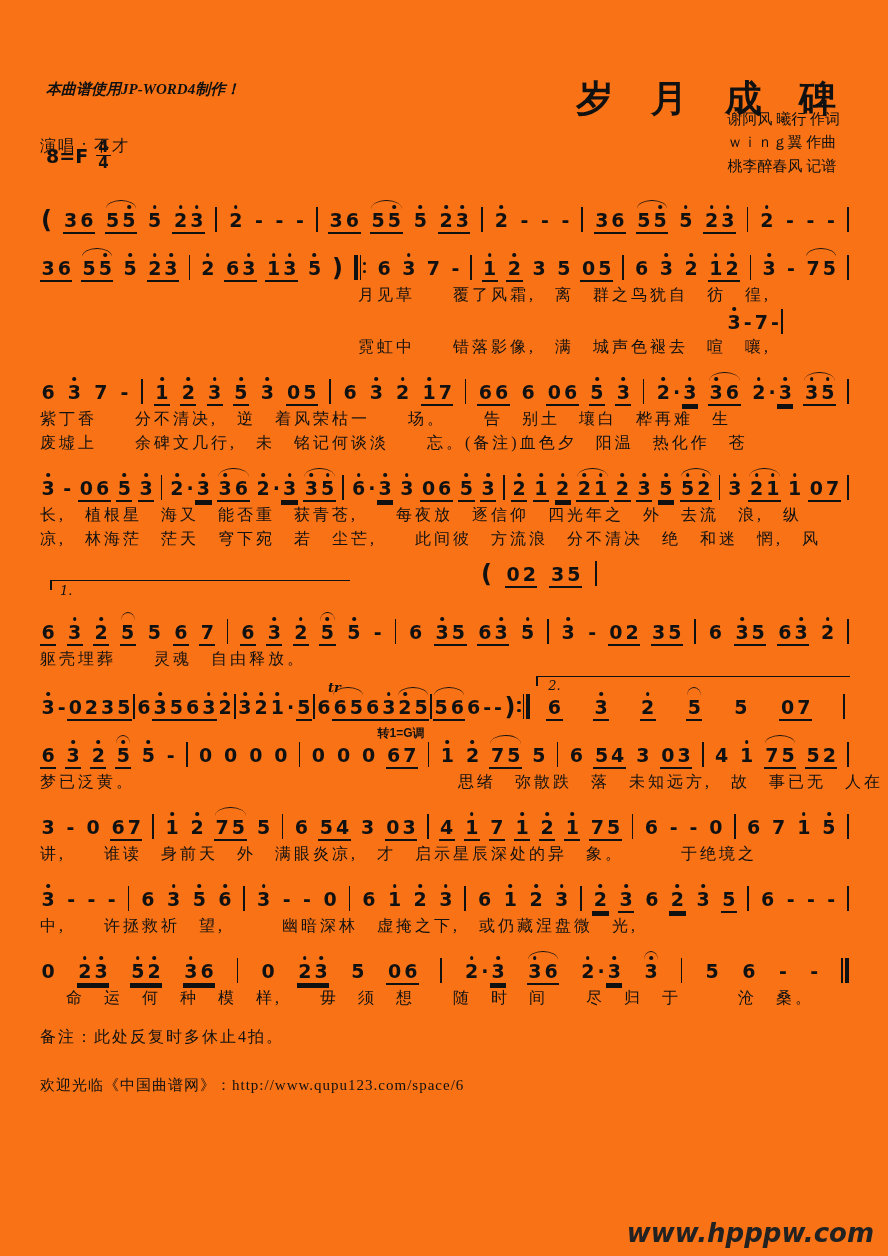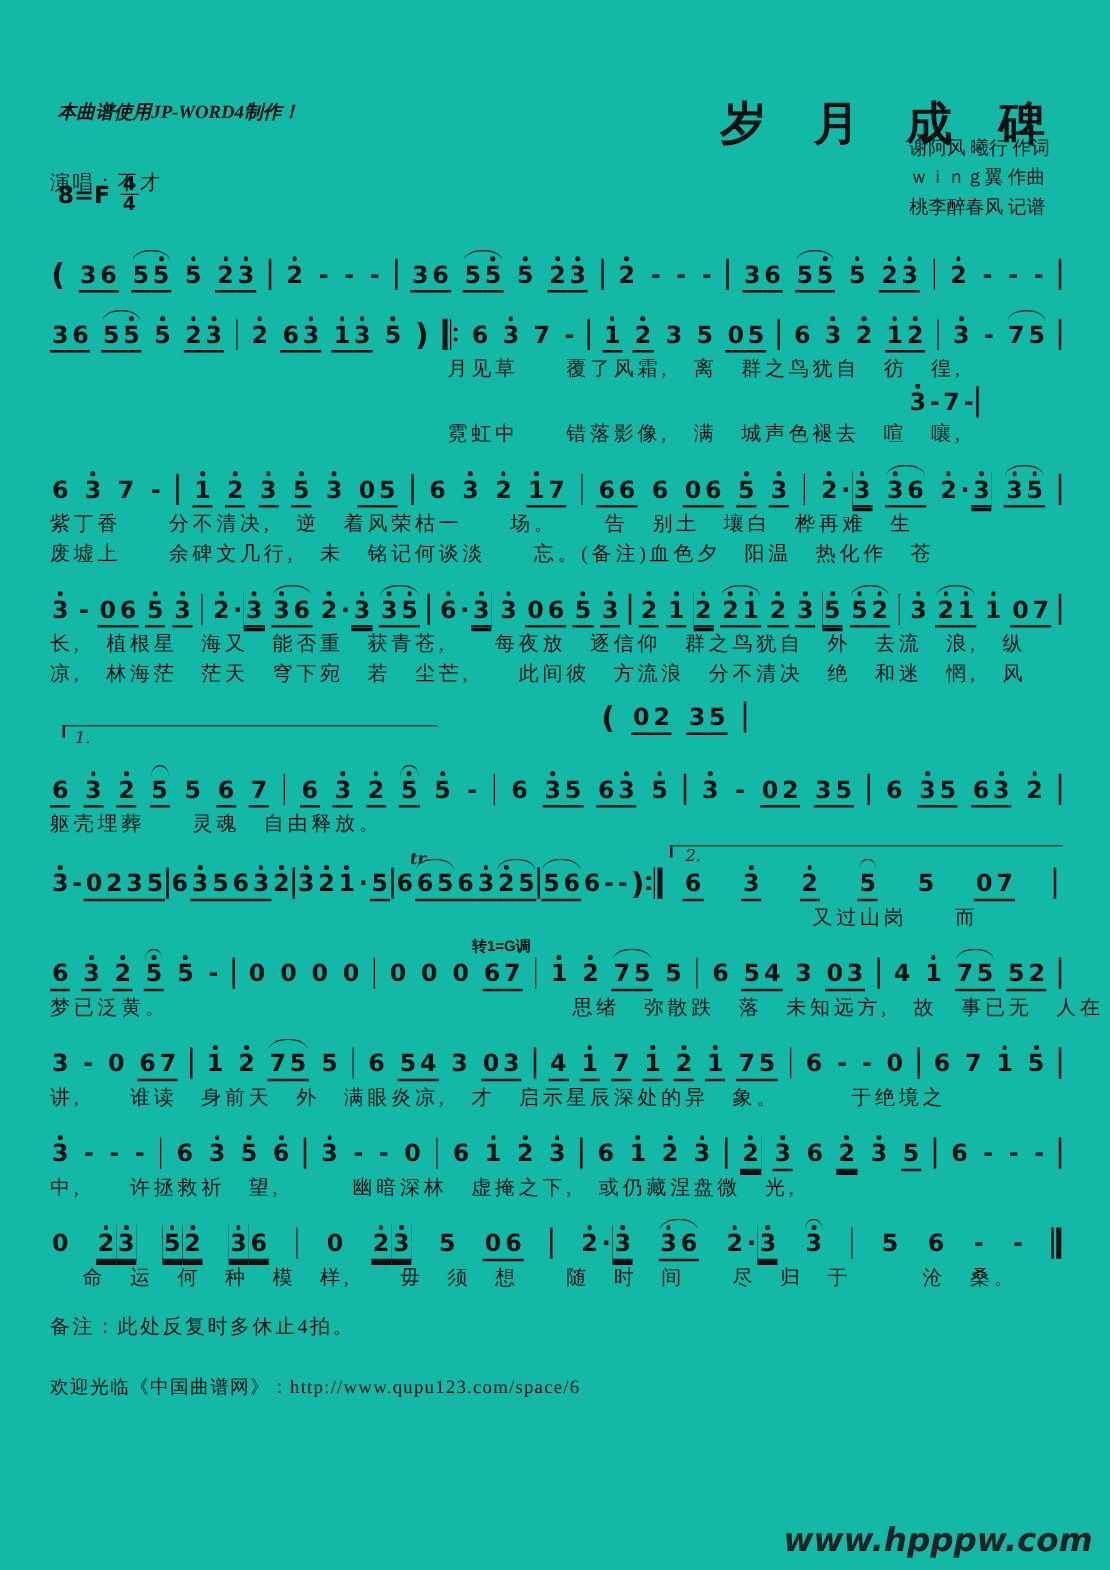--- a/index.html
+++ b/index.html
@@ -1,16 +1,16 @@
 <!DOCTYPE html>
 <html><head>
 <meta charset="utf-8">
 <style>
   html,body{margin:0;padding:0;background:#e8e8e8;}
-  #page{position:relative;width:888px;height:1256px;background:#14b8a6;overflow:hidden;
+  #page{position:relative;width:888px;height:1256px;background:#f97316;overflow:hidden;
         font-family:"Liberation Sans",sans-serif;color:#111;}
   #score{padding:8px 38px 0 40px;}
 
   
   .hdr{position:relative;height:118px;margin-top:66px;}
   .made{position:absolute;left:6px;top:6px;font:italic bold 15px "Liberation Serif",serif;}
   .title{position:absolute;left:0;right:0;top:0;text-align:right;
          font:bold 37px "Liberation Serif","DejaVu Serif",serif;letter-spacing:14px;}
   .singer{position:absolute;left:0;right:0;top:62px;text-align:left;
           font:16px "Liberation Serif",serif;letter-spacing:2px;}
@@ -535,21 +535,21 @@
               <span class="ch">1<i class="da"></i></span>
             </span>
             <span class="tok">
               <span class="ch u1">0</span>
               <span class="ch u1">7</span>
             </span>
             <span class="tok">
               <i class="bl"></i>
             </span>
           </div>
-          <div class="lyric">长,　植根星　海又　能否重　获青苍,　　每夜放　逐信仰　群之鸟犹自　外　去流　浪,　纵</div>
+          <div class="lyric">长,　植根星　海又　能否重　获青苍,　　每夜放　逐信仰　四光年之　外　去流　浪,　纵</div>
           <div class="lyric">凉,　林海茫　茫天　穹下宛　若　尘芒,　　此间彼　方流浪　分不清决　绝　和迷　惘,　风</div>
         </div>
         <div class="prerow">
           <span class="volta1">
             <i></i>
             <b>1.</b>
           </span>
           <span class="pretoks">
             <span class="tok">
               <span class="paren">(</span>
@@ -788,21 +788,20 @@
               </span>
               <span class="tok">
                 <span class="ch u1">0</span>
                 <span class="ch u1">7</span>
               </span>
               <span class="tok">
                 <i class="bl"></i>
               </span>
             </span>
           </div>
-          <div class="lyric" style="padding-left: 610px;">又过山岗　　而</div>
         </div>
         <div class="system">
           <div class="notes">
             <span class="tok">
               <span class="ch u1">6</span>
             </span>
             <span class="tok">
               <span class="ch u1">3<i class="da"></i></span>
             </span>
             <span class="tok">

